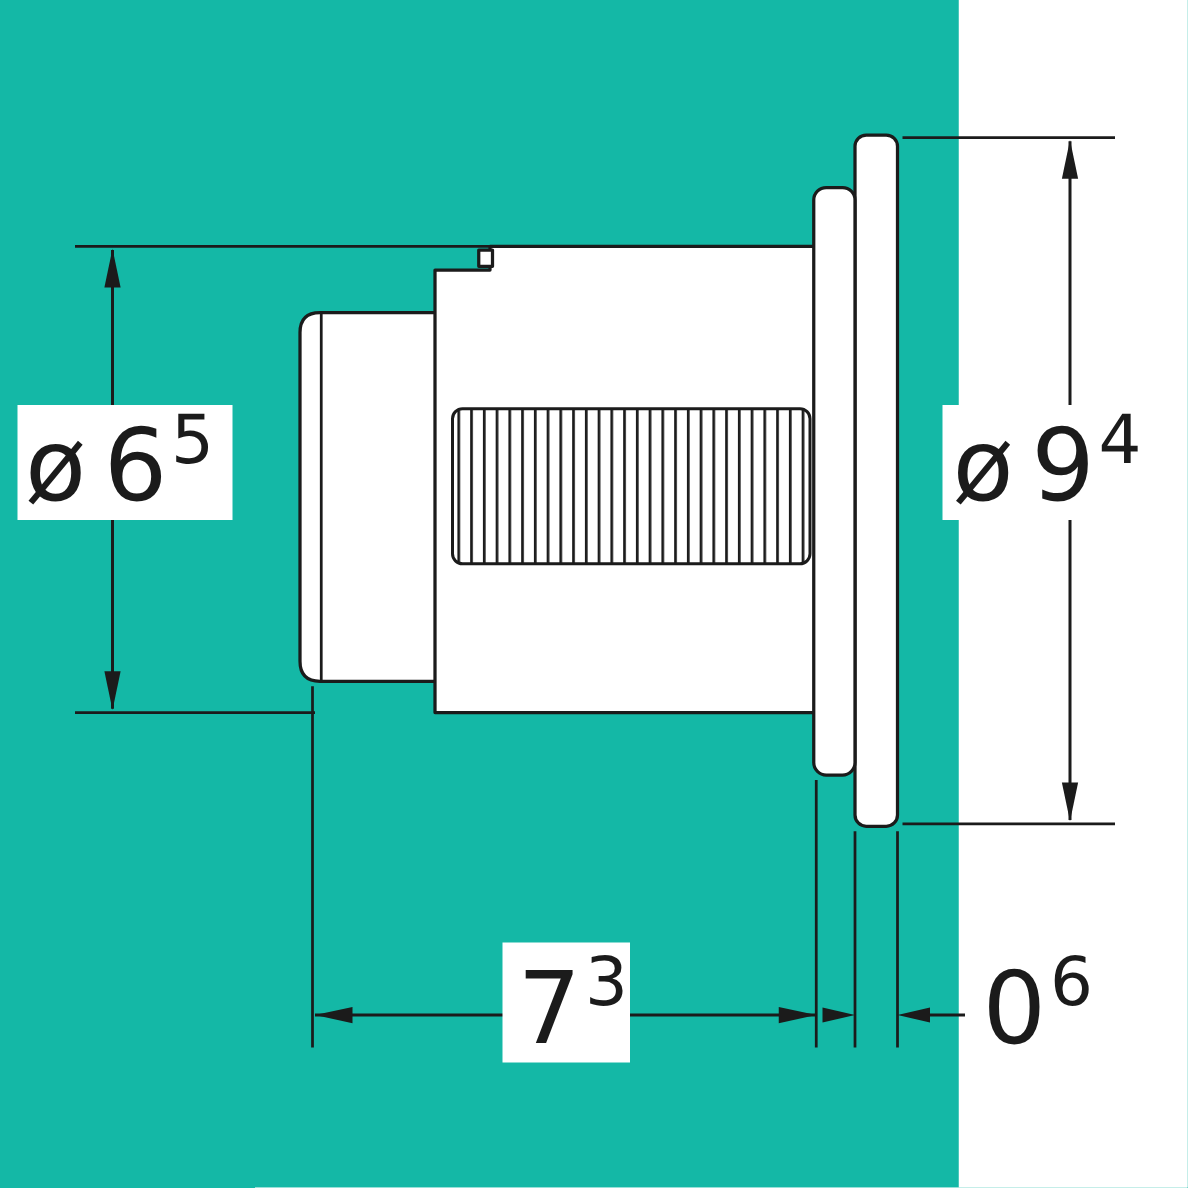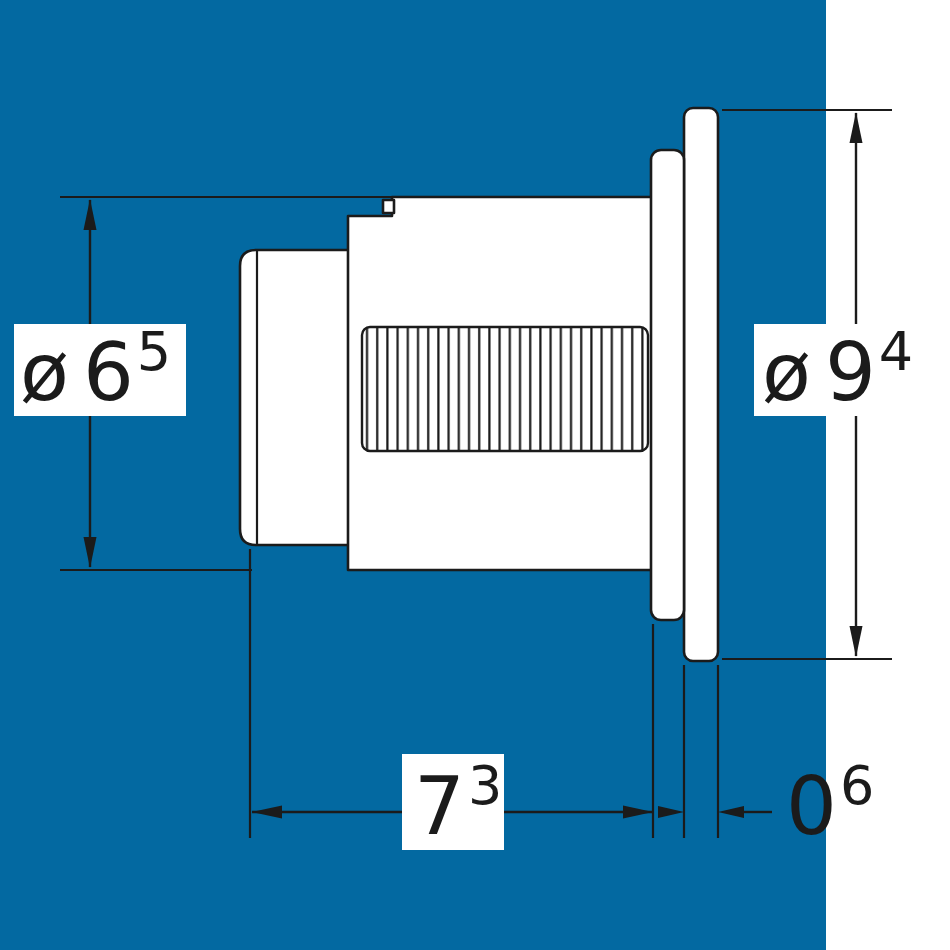--- a/index.html
+++ b/index.html
@@ -5,23 +5,23 @@
   html, body {
     margin: 0;
     padding: 0;
     background: #ffffff;
     width: 950px;
     height: 950px;
     overflow: hidden;
   }
   .stage {
     position: relative;
-    width: 826px;
+    width: 767px;
     height: 950px;
-    background: #0369a1;
+    background: #14b8a6;
   }
   svg { display: block; }
   .outline {
     fill: #ffffff;
     stroke: #1b1b1b;
     stroke-width: 2.6;
     stroke-linejoin: round;
   }
   .thin {
     fill: none;

